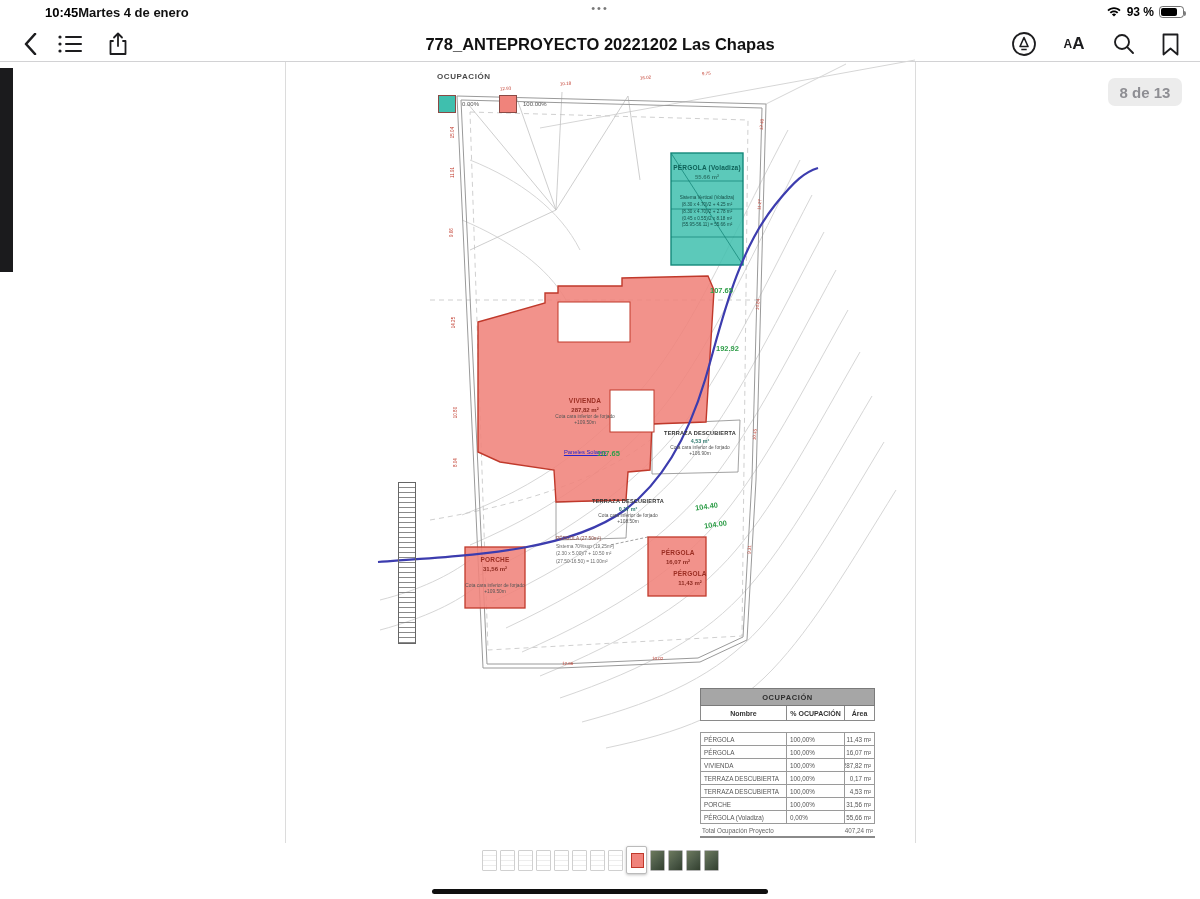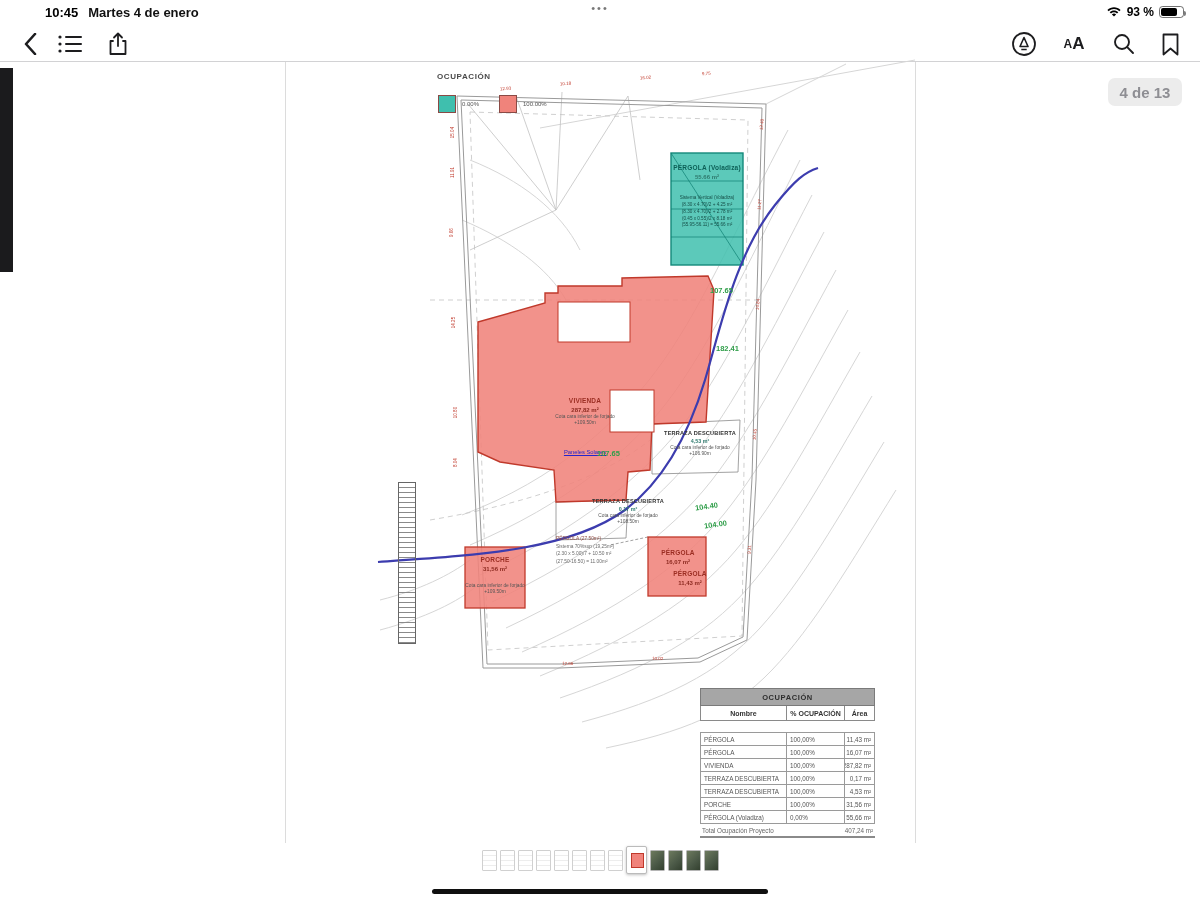--- a/index.html
+++ b/index.html
@@ -4,21 +4,21 @@
 <style>
   * { margin:0; padding:0; box-sizing:border-box; }
   html,body { width:1200px; height:899px; }
   body { font-family:"Liberation Sans", sans-serif; background:#fff; overflow:hidden; }
   .screen { position:relative; width:1200px; height:899px; background:#fff; }
   .abs { position:absolute; }
 
   
   .statusbar { position:absolute; left:0; top:0; width:100%; height:26px; }
   .status-left { position:absolute; left:45px; top:5px; font-size:13px; color:#000; }
-  .status-left .time { font-weight:700; margin-right:10px; }
+  .status-left .time { font-weight:700; }
   .status-left .date { font-weight:600; color:#111; }
   .mt-dots { position:absolute; left:0; right:0; top:2px; text-align:center; font-size:11px; color:#777; letter-spacing:2px; }
   .status-right { position:absolute; right:16px; top:5px; display:flex; align-items:center; gap:5px; font-size:12px; font-weight:600; color:#000; }
   .batt { position:relative; width:25px; height:12px; border:1px solid rgba(0,0,0,.55); border-radius:3.5px; }
   .batt .fill { position:absolute; left:1px; top:1px; bottom:1px; width:70%; background:#000; border-radius:2px; }
   .batt .nub { position:absolute; right:-3px; top:3.5px; width:2px; height:5px; background:rgba(0,0,0,.5); border-radius:0 2px 2px 0; }
 
   
   .toolbar { position:absolute; left:0; top:26px; width:100%; height:36px; background:#fff; border-bottom:1px solid #d2d2d4; }
   .tb-icon { position:absolute; top:4px; width:28px; height:28px; display:flex; align-items:center; justify-content:center; cursor:pointer; color:#1d1d1f; }
@@ -125,20 +125,21 @@
     </div>
     <div class="tb-icon" style="left:104px;">
       <svg width="20" height="24" viewBox="0 0 20 24">
           <g fill="none" stroke="#1d1d1f" stroke-width="1.8" stroke-linecap="round" stroke-linejoin="round">
             <path d="M5 9 H2.5 V22 H17.5 V9 H15"></path>
             <line x1="10" y1="14" x2="10" y2="2"></line>
             <path d="M6 5.5 L10 1.5 L14 5.5"></path>
           </g>
         </svg>
     </div>
+    <div class="tb-title">778_ANTEPROYECTO 20221202 Las Chapas</div>
     <div class="tb-icon" style="right:162px;">
       <svg width="26" height="26" viewBox="0 0 26 26">
           <circle cx="13" cy="13" r="11" fill="none" stroke="#1d1d1f" stroke-width="1.8"></circle>
           <path d="M13 6.5 L17 15.5 H9 Z M10.3 18.5 H15.7" fill="none" stroke="#1d1d1f" stroke-width="1.6" stroke-linejoin="round"></path>
         </svg>
     </div>
     <div class="tb-icon aa-btn" style="right:112px;">
       <span class="a-sm">A</span>
         <span class="a-lg">A</span>
     </div>
@@ -151,21 +152,21 @@
     <div class="tb-icon" style="right:16px;">
       <svg width="17" height="23" viewBox="0 0 17 23">
           <path d="M1.5 1.5 H15.5 V21.5 L8.5 15.5 L1.5 21.5 Z" fill="none" stroke="#1d1d1f" stroke-width="1.8" stroke-linejoin="round"></path>
         </svg>
     </div>
   </div>
 
   <div class="page-edge" style="left:285px;"></div>
   <div class="page-edge" style="left:915px;"></div>
   <div class="left-dark-strip"></div>
-  <div class="page-badge">4 de 13</div>
+  <div class="page-badge">8 de 13</div>
 
   <svg class="abs" style="left:0; top:0;" width="1200" height="899" viewBox="0 0 1200 899">
 
     <g fill="none" stroke="#d6d6d6" stroke-width="1">
       <path d="M788,130 C740,220 706,300 664,360 C622,420 556,480 462,515"></path>
       <path d="M800,160 C755,250 718,330 676,390 C634,450 565,505 470,545"></path>
       <path d="M812,195 C766,283 730,360 688,418 C646,476 576,530 480,575"></path>
       <path d="M824,232 C778,318 742,392 700,448 C658,504 590,556 492,602"></path>
       <path d="M836,270 C790,354 754,426 712,480 C670,534 604,582 506,628"></path>
       <path d="M848,310 C802,392 766,462 724,514 C682,566 618,610 522,652"></path>
@@ -289,21 +290,21 @@
 
   <div class="plan-label" style="left:465px; top:556px; width:60px;">
     <div class="lbl-name">PORCHE</div>
     <div class="lbl-area">31,56 m²</div>
     <div class="lbl-note" style="margin-top:10px; width:90px; margin-left:-15px;">Cota cara inferior de forjado</div>
     <div class="lbl-note">+109.50m</div>
   </div>
 
   <div id="contour-labels">
       <span class="contour-lbl" style="left: 710px; top: 286px; transform: rotate(0deg);">107.65</span>
-      <span class="contour-lbl" style="left: 716px; top: 344px; transform: rotate(0deg);">182.41</span>
+      <span class="contour-lbl" style="left: 716px; top: 344px; transform: rotate(0deg);">192.92</span>
       <span class="contour-lbl" style="left: 597px; top: 449px; transform: rotate(0deg);">107.65</span>
       <span class="contour-lbl" style="left: 695px; top: 502px; transform: rotate(-8deg);">104.40</span>
       <span class="contour-lbl" style="left: 704px; top: 520px; transform: rotate(-8deg);">104.00</span>
     </div>
   <div id="boundary-marks">
       <span class="bmark" style="left: 447px; top: 130px; transform: rotate(-90deg);">15.04</span>
       <span class="bmark" style="left: 447px; top: 170px; transform: rotate(-90deg);">11.91</span>
       <span class="bmark" style="left: 447px; top: 230px; transform: rotate(-90deg);">9.66</span>
       <span class="bmark" style="left: 448px; top: 320px; transform: rotate(-90deg);">14.25</span>
       <span class="bmark" style="left: 450px; top: 410px; transform: rotate(-90deg);">10.80</span>

